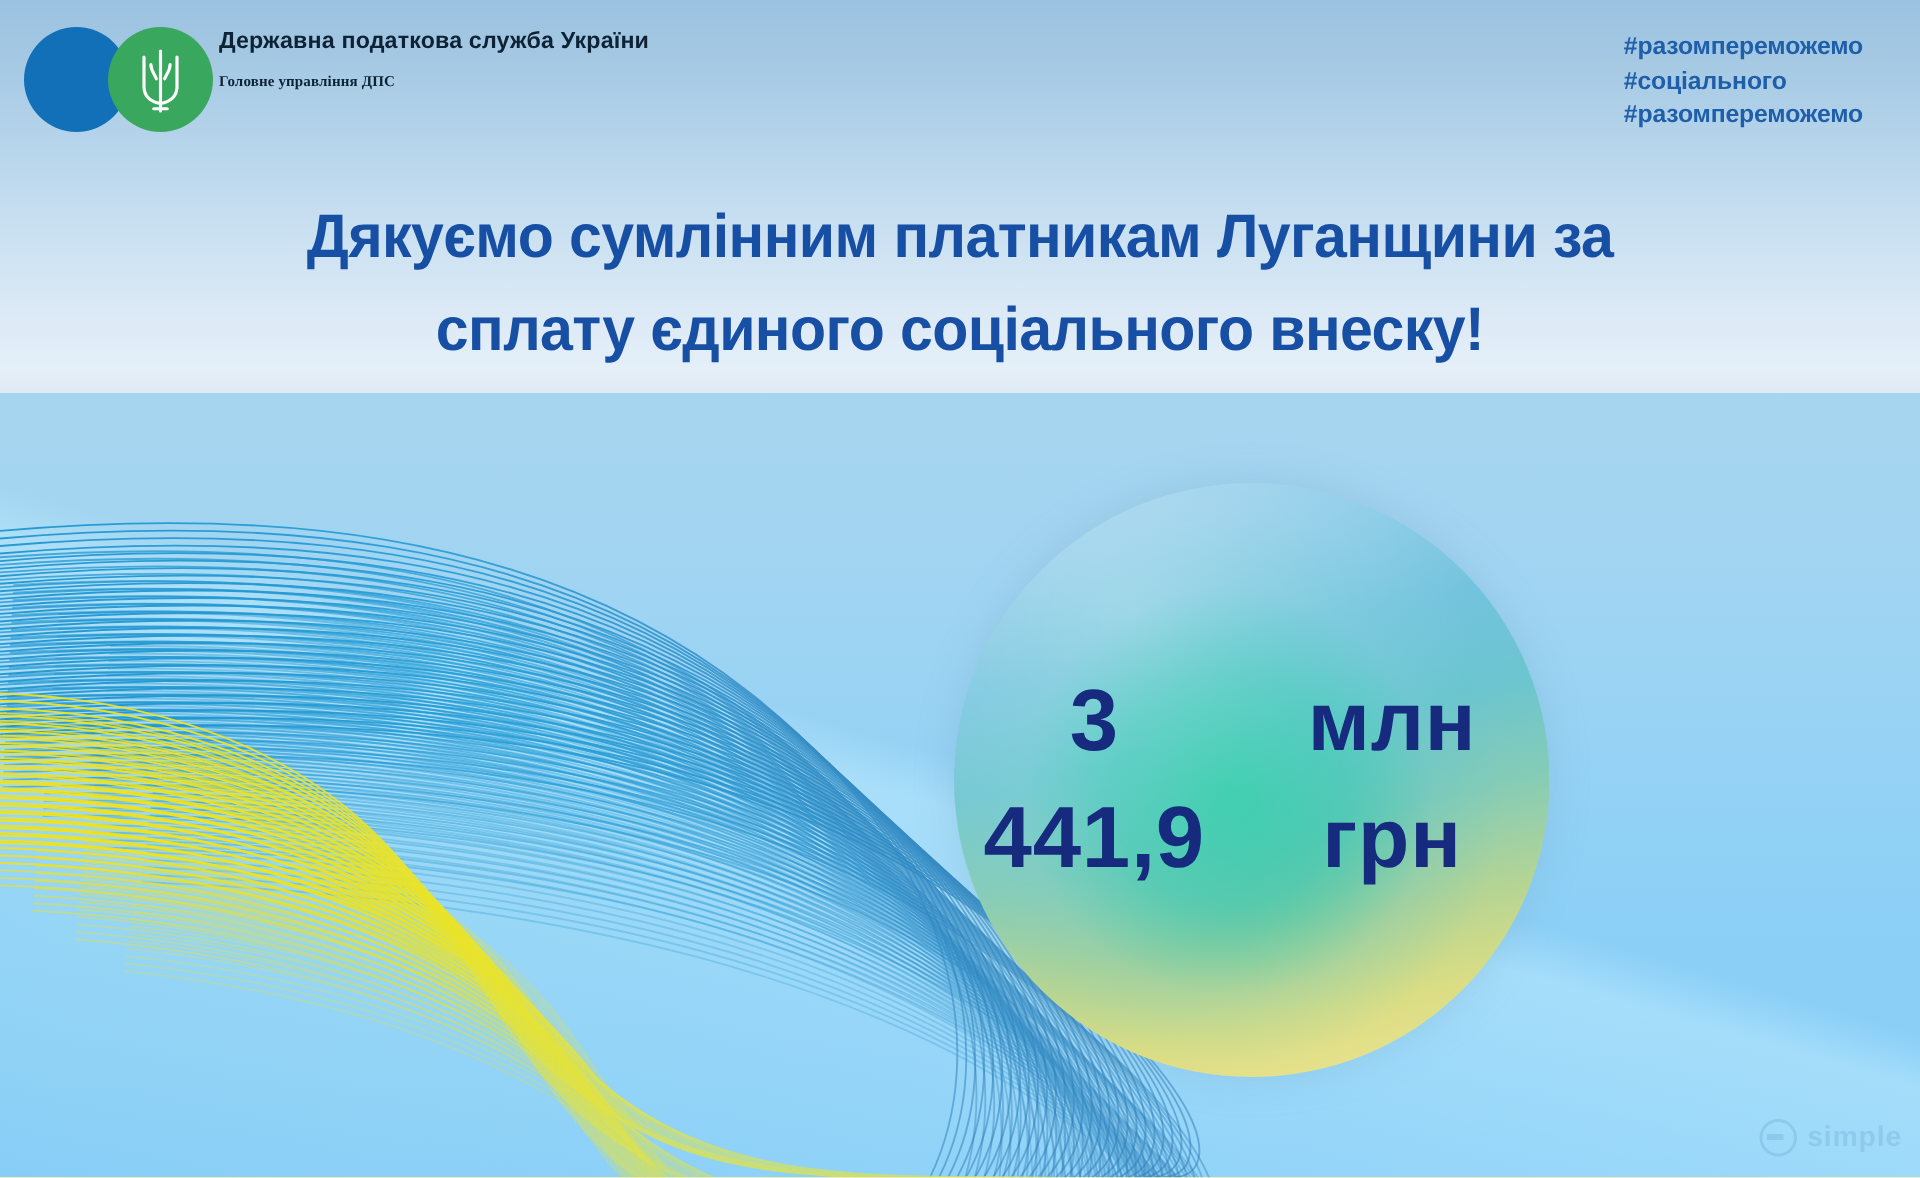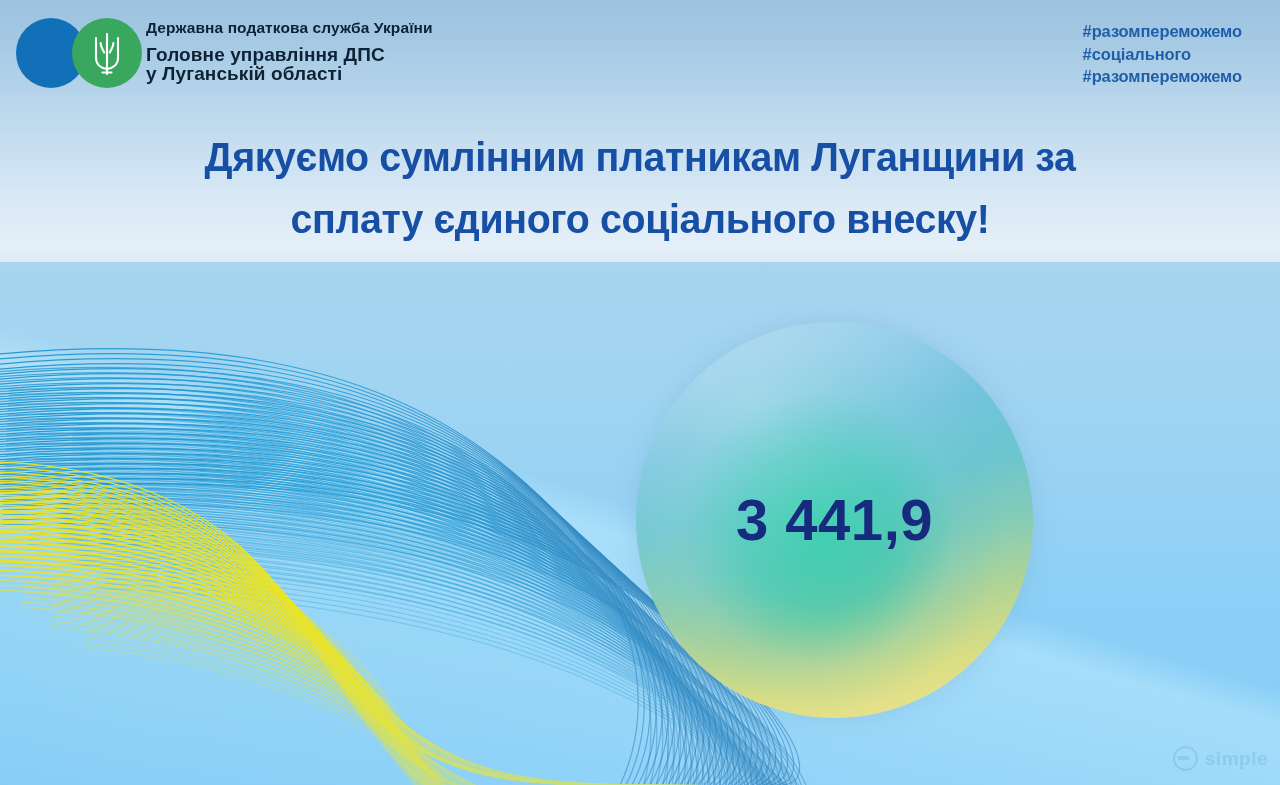--- a/index.html
+++ b/index.html
@@ -106,24 +106,25 @@
     letter-spacing: .1px;
   }
   .org-line1 {
     font-size: 15.5px;
     font-weight: bold;
     line-height: 20px;
     margin-bottom: 7px;
     white-space: nowrap;
   }
   .org-line2, .org-line3 {
-    font-size: 19px;
+    font-size: 10px;
     font-weight: bold;
     line-height: 19px;
     white-space: nowrap;
+    font-family: Liberation Serif, serif;
   }
 
   .hashtags {
     position: absolute;
     right: 38px; top: 20px;
     text-align: left;
     color: #1f5fa9;
     font-size: 16.5px;
     font-weight: bold;
     line-height: 22.5px;
@@ -340,40 +341,40 @@
           <path d="M28.6,25 C28.6,29 30.8,31 32.2,34.5"></path>
           <path d="M41.4,25 C41.4,29 39.2,31 37.8,34.5"></path>
           <path d="M30.5,54.5 L39.5,54.5"></path>
         </g>
       </svg>
     </div>
 
     <div class="org-text">
       <div class="org-line1">Державна податкова служба України</div>
       <div class="org-line2">Головне управління ДПС</div>
-      <div class="org-line3">у Луганській області</div>
     </div>
 
     <div class="hashtags">
       <div>#разомпереможемо</div>
       <div>#соціального</div>
       <div>#разомпереможемо</div>
     </div>
   </div>
 
   <div class="title">
     <span>Дякуємо сумлінним платникам Луганщини за</span>
     <span>сплату єдиного соціального внеску!</span>
   </div>
 
   <div class="circle-wrap">
     <div class="circle"></div>
     <div class="circle-inner-sheen"></div>
     <div class="circle-text">
       <div class="amount">3 441,9</div>
+      <div class="unit">млн грн</div>
     </div>
   </div>
 
   <div class="watermark">
     <span class="wm-mark"></span>
     <span>simple</span>
   </div>
 
 </div>
 

